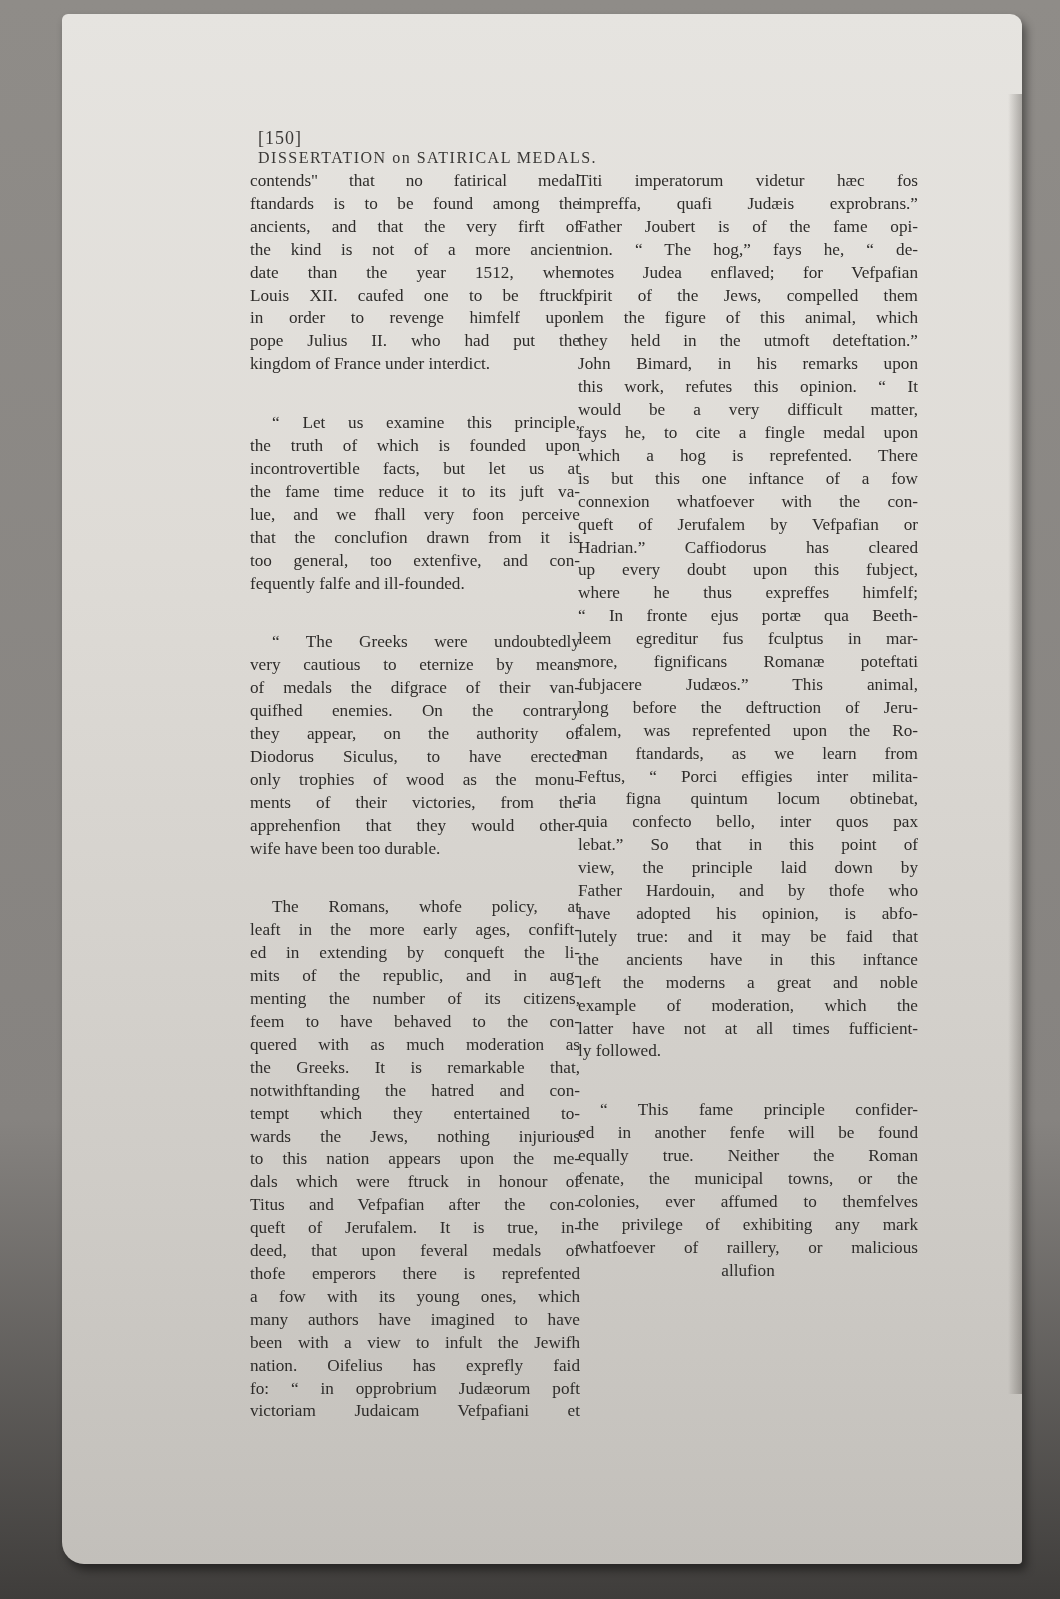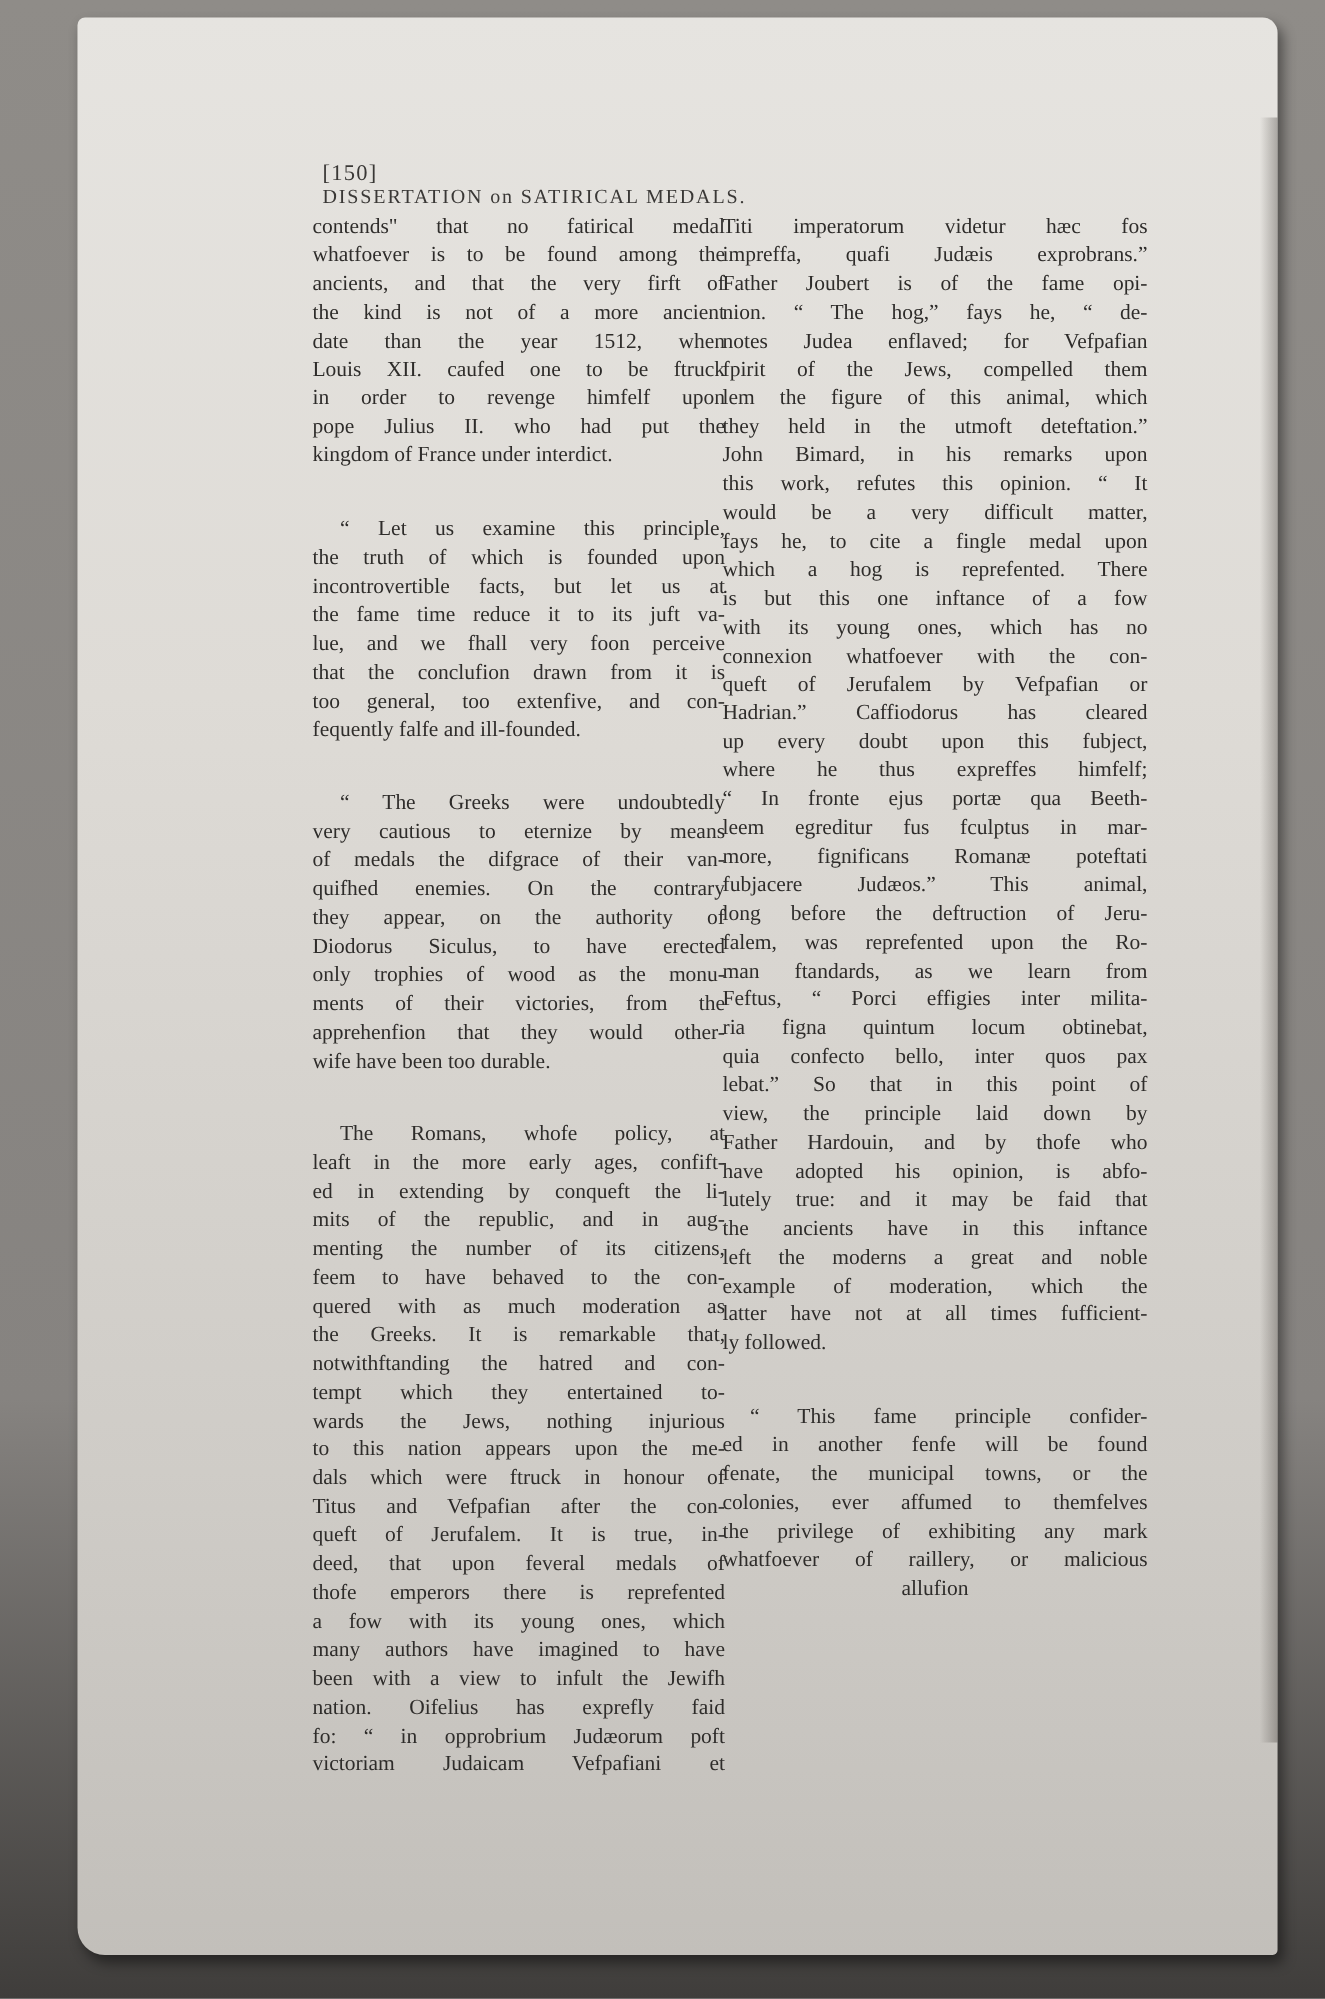--- a/index.html
+++ b/index.html
@@ -43,21 +43,21 @@
 <div class="page">
 </div>
 
 <div class="running-head">
   <span class="folio">[150]</span>
   <span class="title">DISSERTATION on SATIRICAL MEDALS.</span>
 </div>
 
 <div class="col left" id="leftcol">
     <span class="line">contends" that no fatirical medal</span>
-    <span class="line">whatfoever is to be found among the</span>
+    <span class="line">ftandards is to be found among the</span>
     <span class="line">ancients, and that the very firft of</span>
     <span class="line">the kind is not of a more ancient</span>
     <span class="line">date than the year 1512, when</span>
     <span class="line">Louis XII. caufed one to be ftruck</span>
     <span class="line">in order to revenge himfelf upon</span>
     <span class="line">pope Julius II. who had put the</span>
     <span class="line last">kingdom of France under interdict.</span>
     <span class="line indent">“ Let us examine this principle,</span>
     <span class="line">the truth of which is founded upon</span>
     <span class="line">incontrovertible facts, but let us at</span>
@@ -108,21 +108,20 @@
     <span class="line">notes Judea enflaved; for Vefpafian</span>
     <span class="line">fpirit of the Jews, compelled them</span>
     <span class="line">lem the figure of this animal, which</span>
     <span class="line">they held in the utmoft deteftation.”</span>
     <span class="line">John Bimard, in his remarks upon</span>
     <span class="line">this work, refutes this opinion. “ It</span>
     <span class="line">would be a very difficult matter,</span>
     <span class="line">fays he, to cite a fingle medal upon</span>
     <span class="line">which a hog is reprefented. There</span>
     <span class="line">is but this one inftance of a fow</span>
-    <span class="line">with its young ones, which has no</span>
     <span class="line">connexion whatfoever with the con-</span>
     <span class="line">queft of Jerufalem by Vefpafian or</span>
     <span class="line">Hadrian.” Caffiodorus has cleared</span>
     <span class="line">up every doubt upon this fubject,</span>
     <span class="line">where he thus expreffes himfelf;</span>
     <span class="line">“ In fronte ejus portæ qua Beeth-</span>
     <span class="line">leem egreditur fus fculptus in mar-</span>
     <span class="line">more, fignificans Romanæ poteftati</span>
     <span class="line">fubjacere Judæos.” This animal,</span>
     <span class="line">long before the deftruction of Jeru-</span>
@@ -136,18 +135,19 @@
     <span class="line">Father Hardouin, and by thofe who</span>
     <span class="line">have adopted his opinion, is abfo-</span>
     <span class="line">lutely true: and it may be faid that</span>
     <span class="line">the ancients have in this inftance</span>
     <span class="line">left the moderns a great and noble</span>
     <span class="line">example of moderation, which the</span>
     <span class="line">latter have not at all times fufficient-</span>
     <span class="line last">ly followed.</span>
     <span class="line indent">“ This fame principle confider-</span>
     <span class="line">ed in another fenfe will be found</span>
+    <span class="line">equally true. Neither the Roman</span>
     <span class="line">fenate, the municipal towns, or the</span>
     <span class="line">colonies, ever affumed to themfelves</span>
     <span class="line">the privilege of exhibiting any mark</span>
     <span class="line">whatfoever of raillery, or malicious</span>
     <span class="catch">allufion</span>
   </div>
 
 </body></html>

